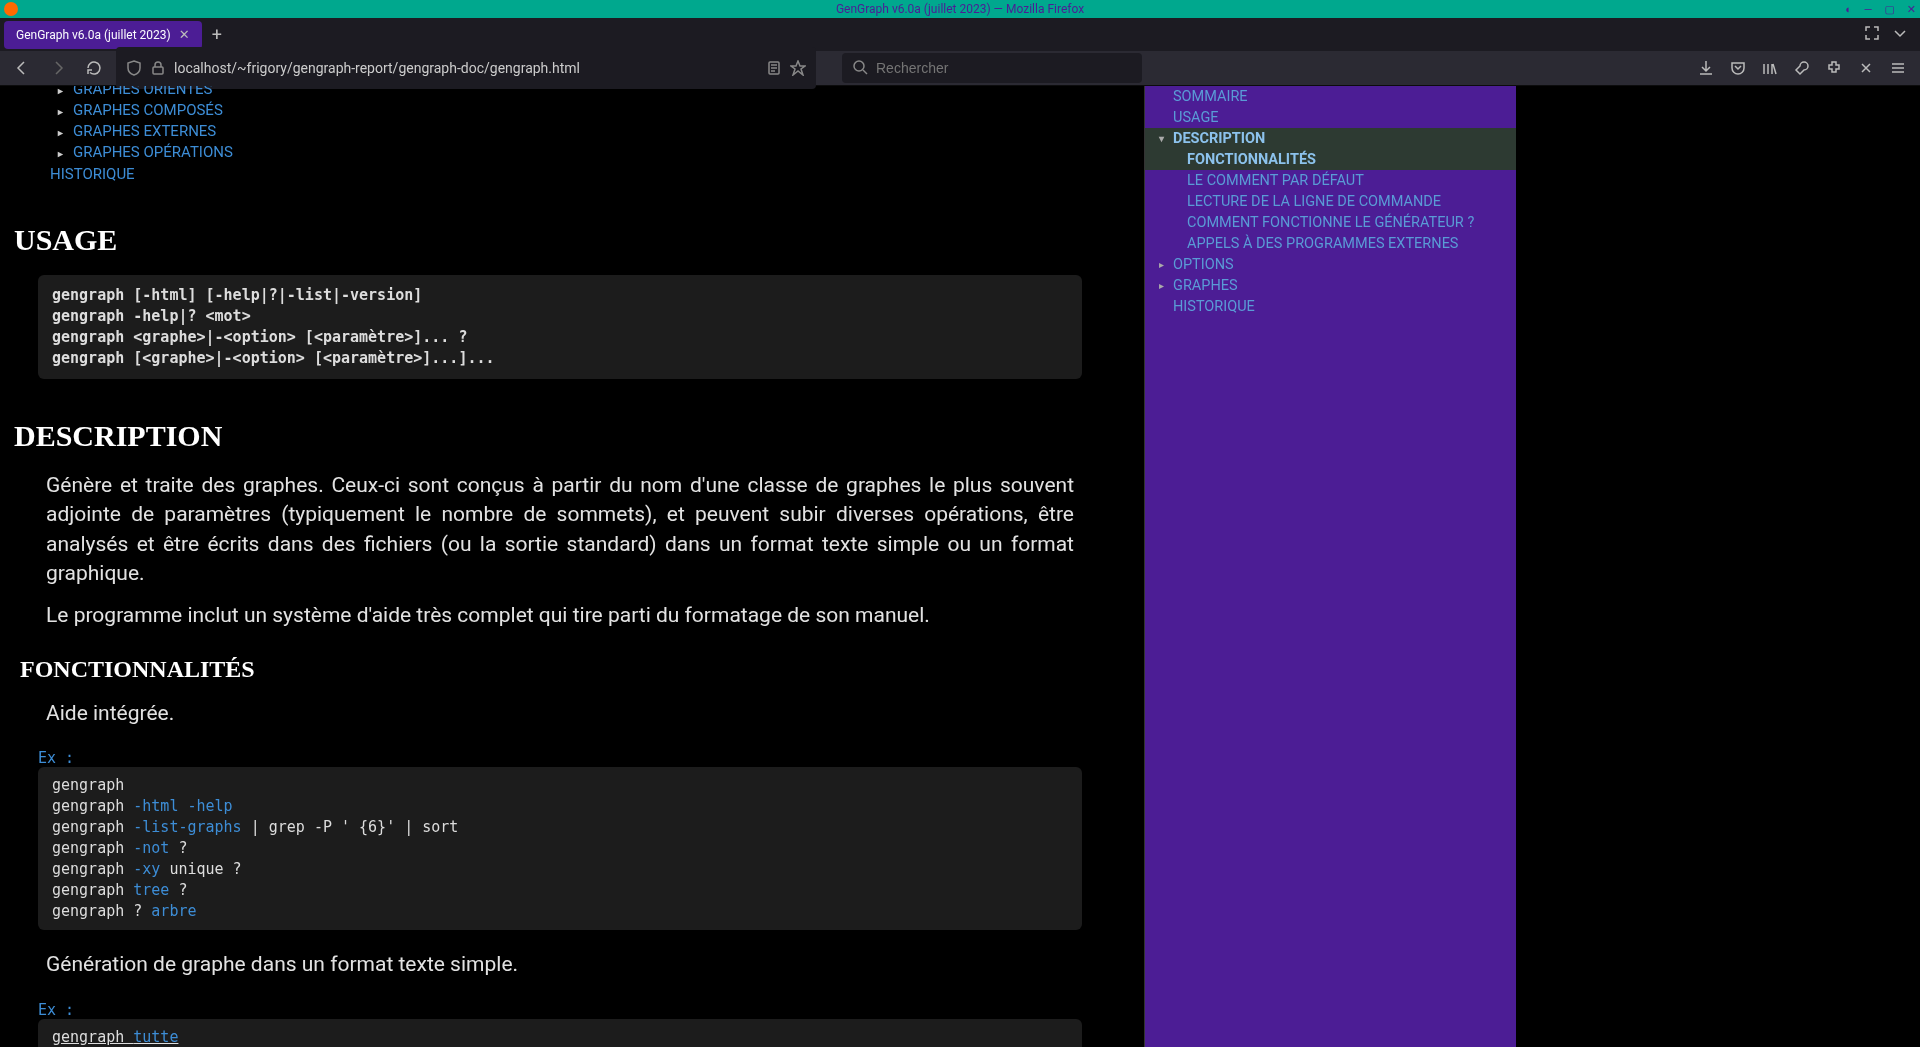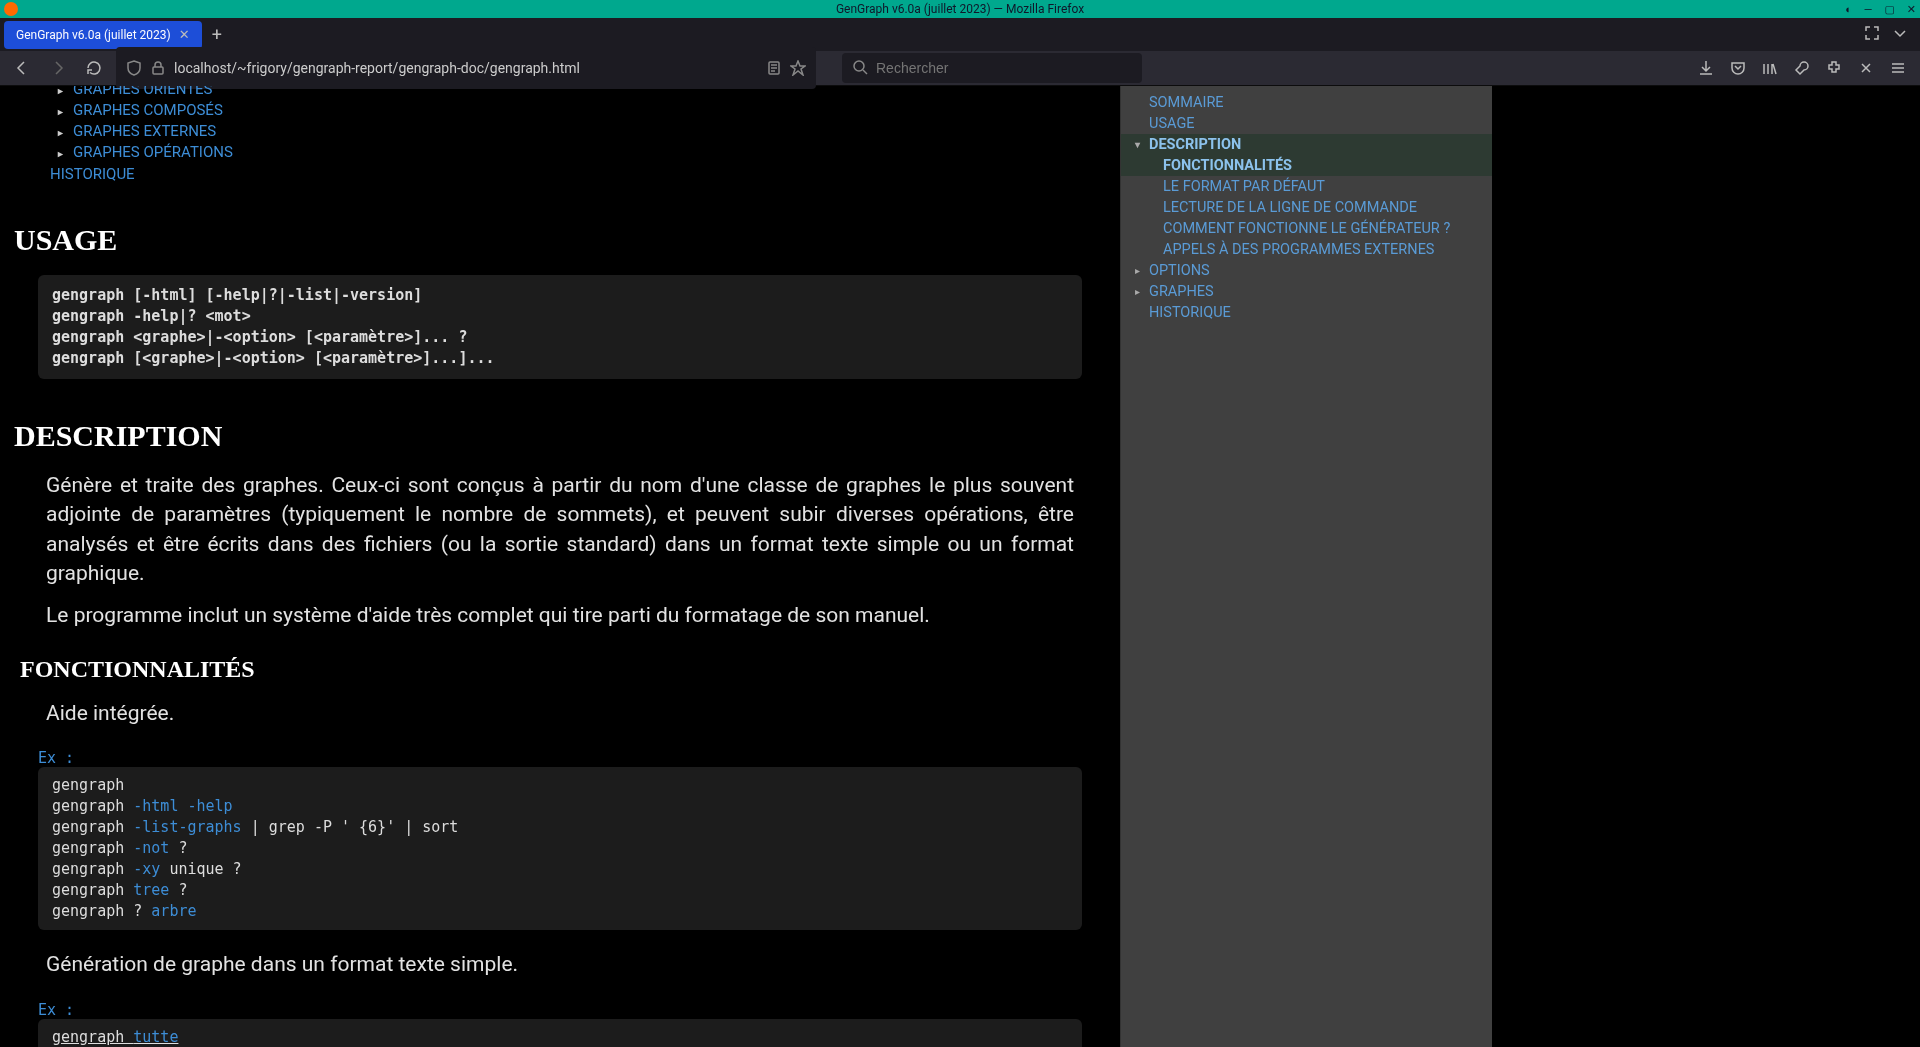--- a/index.html
+++ b/index.html
@@ -14,21 +14,21 @@
 
 
 .titlebar {
   height: 18px;
   background: #00a88e;
   display: flex;
   align-items: center;
   justify-content: center;
   position: relative;
   font-size: 12px;
-  color: #0f172a;
+  color: #4c1d95;
 }
 .titlebar-icon {
   position: absolute;
   left: 4px;
   width: 14px;
   height: 14px;
   background: #ff6a00;
   border-radius: 50%;
 }
 .titlebar-controls {
@@ -45,21 +45,21 @@
 
 
 .tabstrip {
   height: 33px;
   background: #1c1b22;
   display: flex;
   align-items: center;
   padding: 0 4px;
 }
 .tab {
-  background: #1d4ed8;
+  background: #4c1d95;
   color: #fbfbfe;
   padding: 6px 12px;
   border-radius: 4px;
   display: flex;
   align-items: center;
   gap: 8px;
   font-size: 12px;
   height: 28px;
 }
 .tab-close { font-size: 13px; cursor: pointer; color: #bbb; }
@@ -218,25 +218,26 @@
   line-height: 1.4;
   text-align: justify;
   hyphens: auto;
 }
 
 .kw { color: #3d8dd6; }
 
 
 .sidenav {
   width: 372px;
-  background: #404040;
+  background: #4c1d95;
   border-left: 1px solid #333;
-  padding: 6px 0;
+  padding: 0 0;
   overflow-y: auto;
   color: #5a9bd6;
+  margin-left: 24px;
 }
 .side-item {
   padding: 2px 10px;
   font-size: 14.5px;
   cursor: pointer;
   display:flex;
   align-items:center;
 }
 .side-item .arrow { width: 14px; font-size:10px; color:#aaa; display:inline-block; }
 .side-item.active { background: #2d3a32; font-weight: bold; }
@@ -425,21 +426,21 @@
       <div class="side-item ind1 active">
         <span class="arrow">▾</span>
         <a href="#">DESCRIPTION</a>
       </div>
       <div class="side-item sub active">
         <span class="arrow"></span>
         <a href="#">FONCTIONNALITÉS</a>
       </div>
       <div class="side-item sub">
         <span class="arrow"></span>
-        <a href="#">LE FORMAT PAR DÉFAUT</a>
+        <a href="#">LE COMMENT PAR DÉFAUT</a>
       </div>
       <div class="side-item sub">
         <span class="arrow"></span>
         <a href="#">LECTURE DE LA LIGNE DE COMMANDE</a>
       </div>
       <div class="side-item sub">
         <span class="arrow"></span>
         <a href="#">COMMENT FONCTIONNE LE GÉNÉRATEUR ?</a>
       </div>
       <div class="side-item sub">

